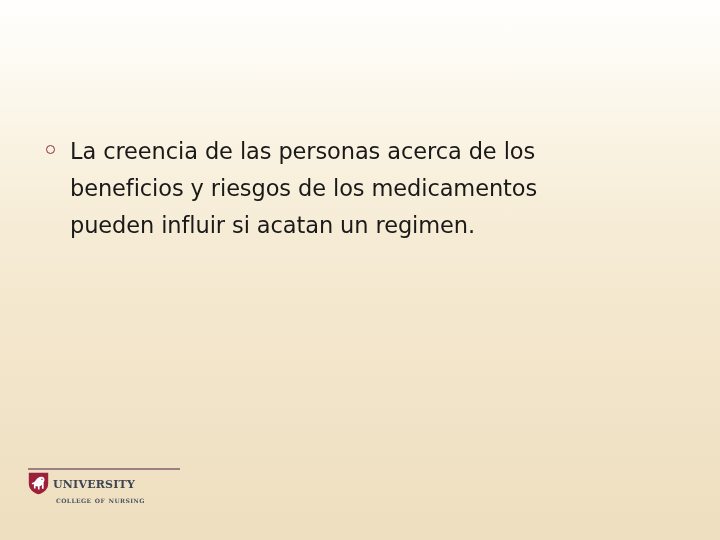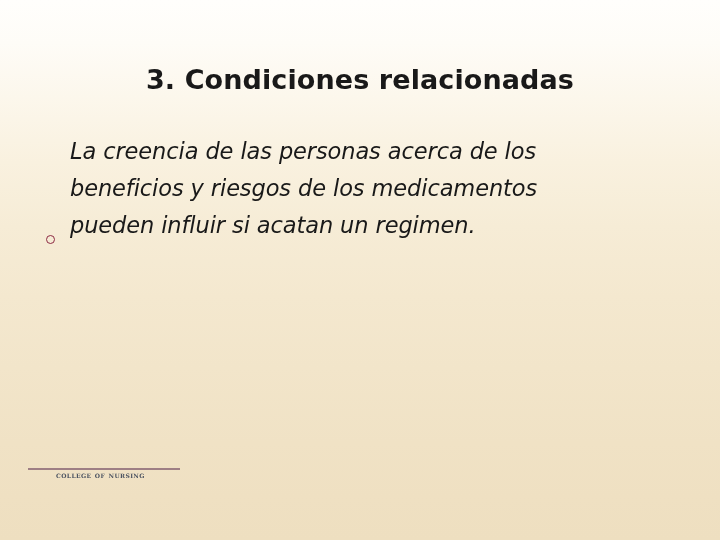--- a/index.html
+++ b/index.html
@@ -52,22 +52,21 @@
   
   #body-block {
     position: absolute;
     left: 46px;
     top: 133px;
     width: 600px;
   }
 
   .bullet-row {
     display: flex;
-    align-items: flex-end;
-    font-style: italic;
+    align-items: flex-start;
   }
 
   .bullet-marker {
     flex: 0 0 auto;
     width: 24px;
     padding-top: 12px;
     line-height: 0;
   }
 
   .bullet-circle {
@@ -155,29 +154,44 @@
     white-space: nowrap;
     font-variant: small-caps;
     text-transform: lowercase;
   }
 </style>
 </head>
 <body>
 
 <div id="slide">
 
-  <h1 id="title">3. Condiciones relacionadas</h1>
 
   <div id="body-block">
     <div class="bullet-row">
       <span class="bullet-marker">
         <span class="bullet-circle"></span>
       </span>
       <span class="bullet-text">La creencia de las personas acerca de los beneficios y riesgos de los medicamentos pueden influir si acatan un regimen.</span>
     </div>
   </div>
 
   <div id="logo">
     <div class="logo-rule"></div>
+    <div class="logo-row-two">
+      <span class="logo-shield">
+        <svg width="21" height="23" viewBox="0 0 21 23" xmlns="http://www.w3.org/2000/svg">
+          <path d="M0.8 0.8 H20.2 V11.5 C20.2 17.2 15.8 20.8 10.5 22.3 C5.2 20.8 0.8 17.2 0.8 11.5 Z" fill="#9c2039"></path>
+          <path d="M15.3 5.2 C13.6 4.6 11.6 4.8 10.1 5.8 C9.0 6.5 8.3 7.6 7.6 8.6
+                   C7.0 9.4 6.3 10.2 5.4 10.6 C4.9 10.8 4.4 10.9 3.9 10.9
+                   L3.9 12.3 C4.6 12.4 5.3 12.3 5.9 12.1 L5.9 16.5 L7.6 16.5 L7.6 14.0
+                   C8.3 14.3 9.1 14.5 9.9 14.5 L9.9 17.6 L11.6 17.6 L11.6 14.3
+                   C12.5 14.0 13.3 13.5 13.9 12.8 L13.9 16.8 L15.6 16.8 L15.6 10.4
+                   C16.2 9.6 16.5 8.6 16.5 7.6 C16.5 6.6 16.1 5.7 15.3 5.2 Z
+                   M14.0 7.9 C13.6 7.9 13.3 7.6 13.3 7.2 C13.3 6.8 13.6 6.5 14.0 6.5
+                   C14.4 6.5 14.7 6.8 14.7 7.2 C14.7 7.6 14.4 7.9 14.0 7.9 Z" fill="#ffffff"></path>
+        </svg>
+      </span>
+      <span class="logo-wordmark-bottom">University</span>
+    </div>
     <div class="logo-college">College of Nursing</div>
   </div>
 
 </div>
 
 </body></html>

